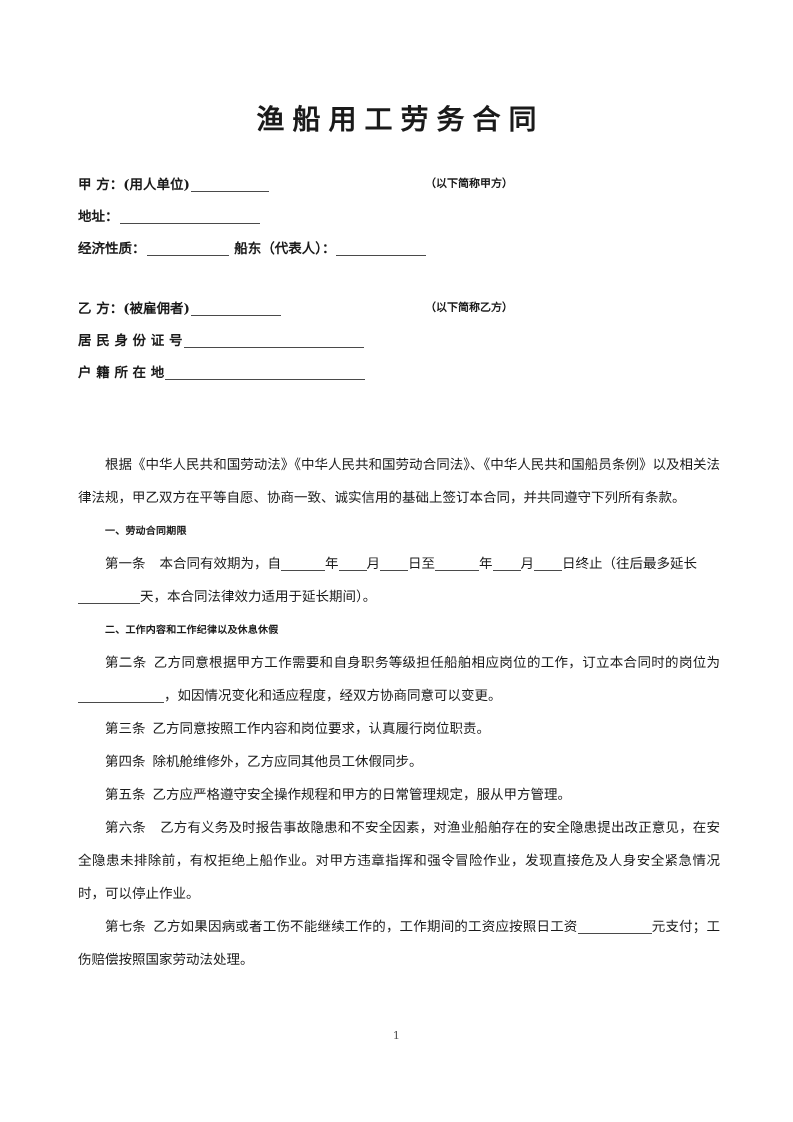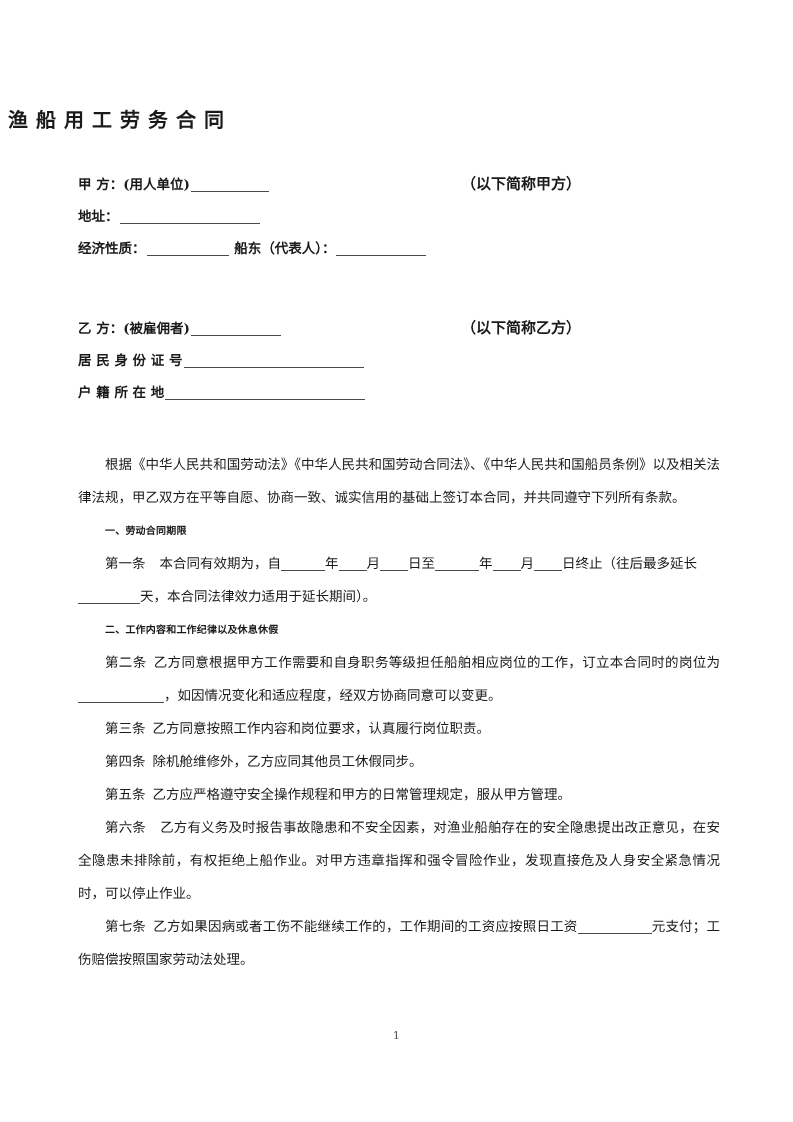--- a/index.html
+++ b/index.html
@@ -19,39 +19,39 @@
     overflow: hidden;
     box-sizing: border-box;
   }
 
   
   .doc-title {
     position: absolute;
     top: 100px;
     left: 0;
     width: 793px;
-    text-align: left;
-    font-size: 20px;
+    text-align: center;
+    font-size: 28px;
     font-weight: bold;
     letter-spacing: 8px;
     text-indent: 8px;
     line-height: 40px;
     font-family: "DejaVu Serif", "Liberation Serif", serif;
   }
 
   
   .party-block {
     position: absolute;
     left: 78px;
     width: 640px;
     font-size: 13.5px;
     line-height: 32px;
   }
   .party-a { top: 168px; }
-  .party-b { top: 312px; }
+  .party-b { top: 292px; }
 
   .field-row {
     position: relative;
     height: 32px;
     white-space: nowrap;
     font-weight: bold;
   }
   .lbl { display: inline-block; }
 
   .blank {
@@ -65,23 +65,22 @@
   .b-w82  { width: 82px; }
   .b-w90  { width: 90px; }
   .b-w140 { width: 140px; }
   .b-w180 { width: 180px; }
   .b-w200 { width: 200px; }
 
   .alias {
     position: absolute;
     left: 347px;
     top: 0;
-    font-size: 15px;
+    font-size: 11px;
     white-space: nowrap;
-    margin-left: 36px;
   }
 
   
   .body-block {
     position: absolute;
     left: 78px;
     top: 448px;
     width: 642px;
     font-size: 13.5px;
   }

